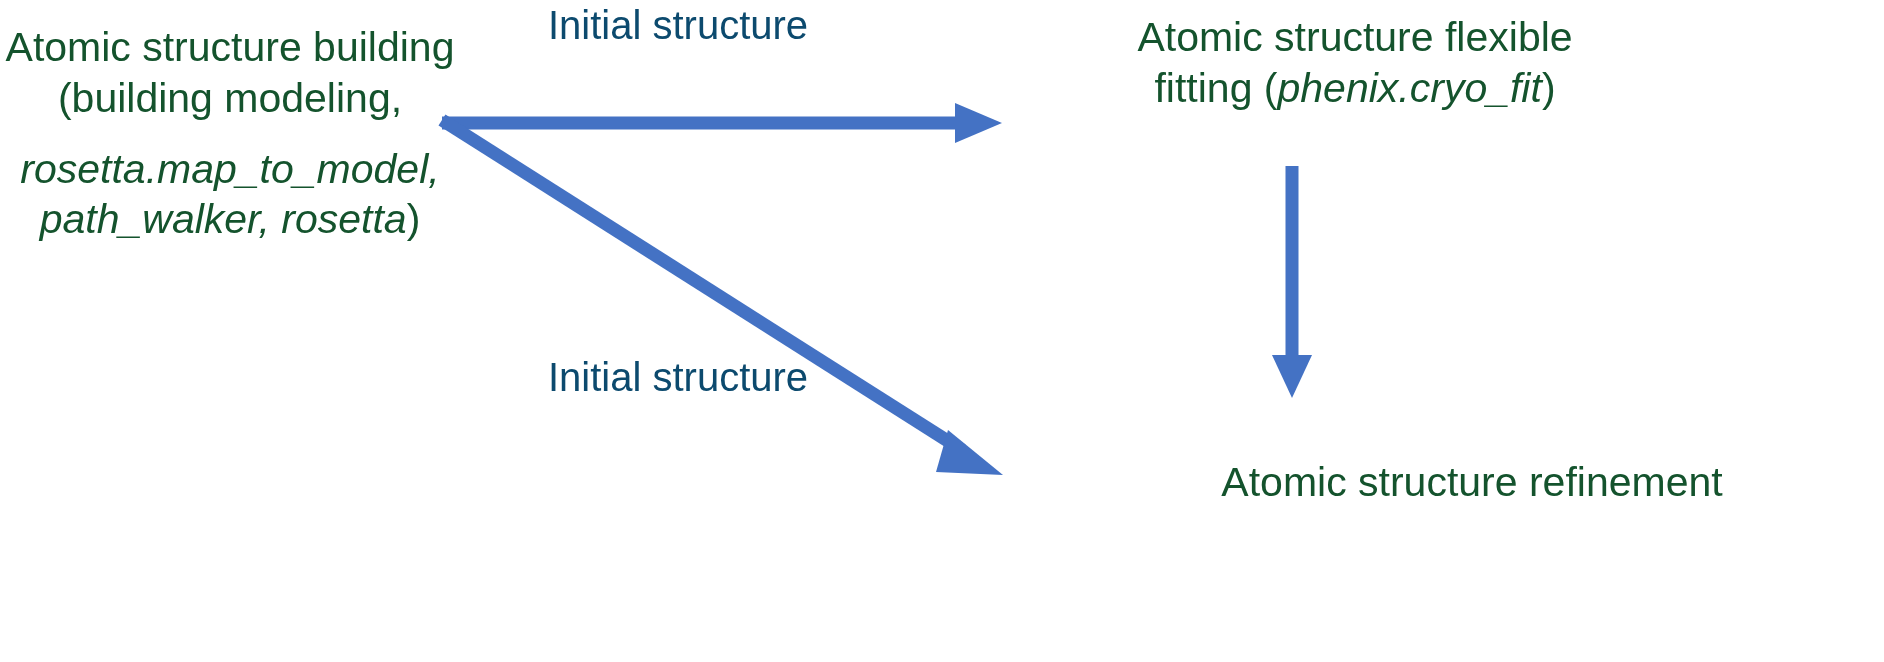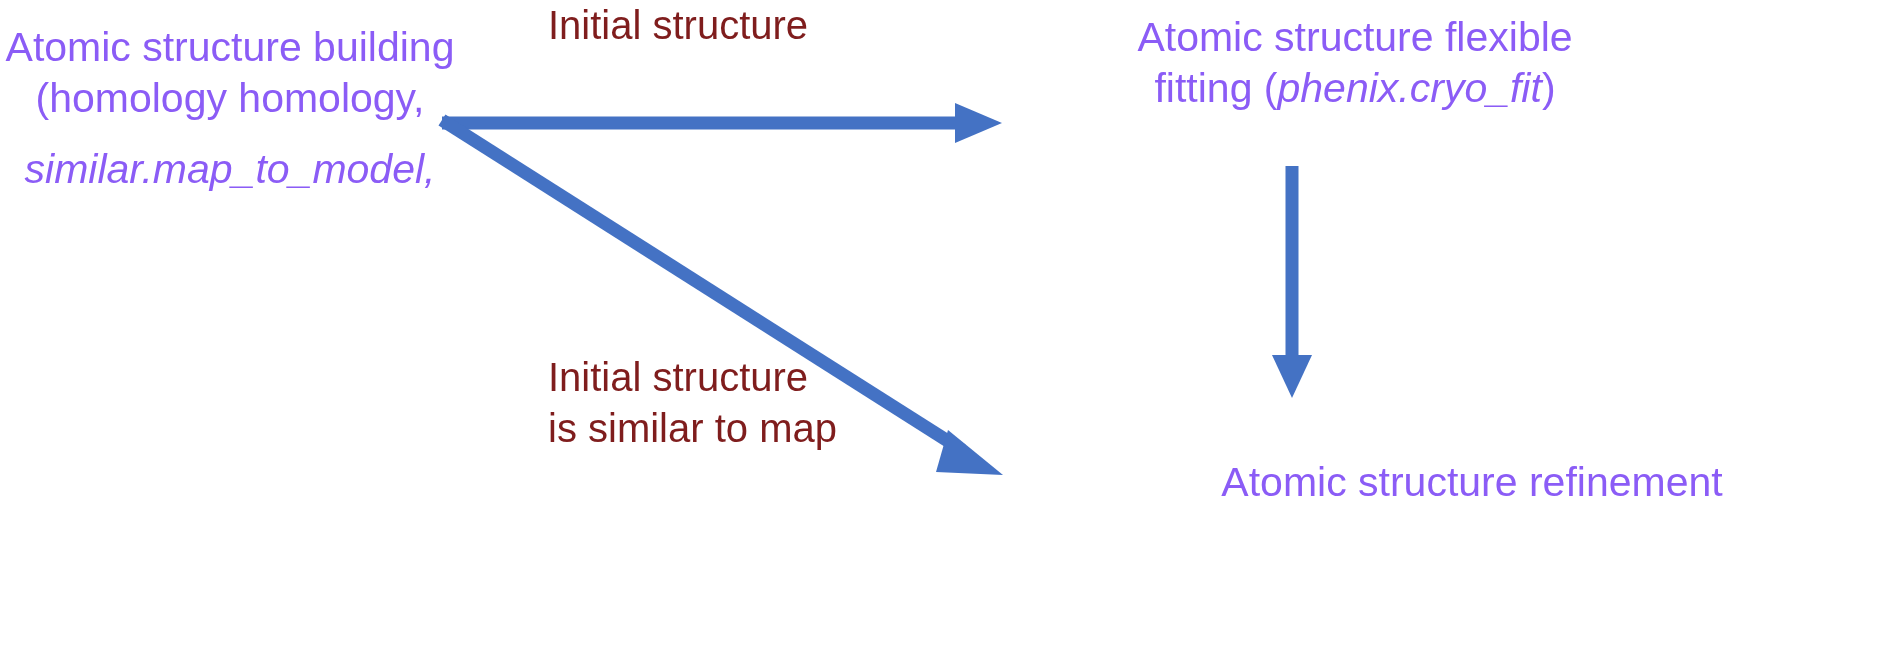--- a/index.html
+++ b/index.html
@@ -15,29 +15,29 @@
     position: relative;
     width: 1884px;
     height: 662px;
     background: #ffffff;
     overflow: hidden;
   }
   .node {
     position: absolute;
     font-size: 41px;
     line-height: 1.24;
-    color: #8b5cf6;
+    color: #14532d;
     text-align: center;
     white-space: nowrap;
   }
   .label {
     position: absolute;
     font-size: 40px;
     line-height: 1.28;
-    color: #7f1d1d;
+    color: #0c4a6e;
     text-align: left;
     white-space: nowrap;
   }
   .node .ital, .label .ital {
     font-style: italic;
     margin-top: 20px;
   }
   .line {
     display: block;
   }
@@ -91,35 +91,35 @@
     </g>
 
     <g>
       <line x1="1292" y1="166" x2="1292" y2="355" stroke="#4472C4" stroke-width="13" stroke-linecap="butt"></line>
       <polygon points="1272,355 1312,355 1292,398" fill="#4472C4"></polygon>
     </g>
   </svg>
 
   <div class="node" id="node-build">
     <span class="line">Atomic structure building</span>
-    <span class="line">(homology homology,</span>
-    <span class="line ital">similar.map_to_model,</span>
+    <span class="line">(building modeling,</span>
+    <span class="line ital">rosetta.map_to_model,</span>
+    <span class="line"><span class="ital">path_walker, rosetta</span><span>)</span></span>
   </div>
 
   <div class="node" id="node-fit">
     <span class="line">Atomic structure flexible</span>
     <span class="line"><span>fitting (</span><span class="ital">phenix.cryo_fit</span><span>)</span></span>
   </div>
 
   <div class="node" id="node-refine">
     <span class="line">Atomic structure refinement</span>
   </div>
 
   <div class="label" id="label-diff">
     <span class="line">Initial structure</span>
   </div>
 
   <div class="label" id="label-sim">
     <span class="line">Initial structure</span>
-    <span class="line">is similar to map</span>
   </div>
 
 </div>
 
 </body></html>

